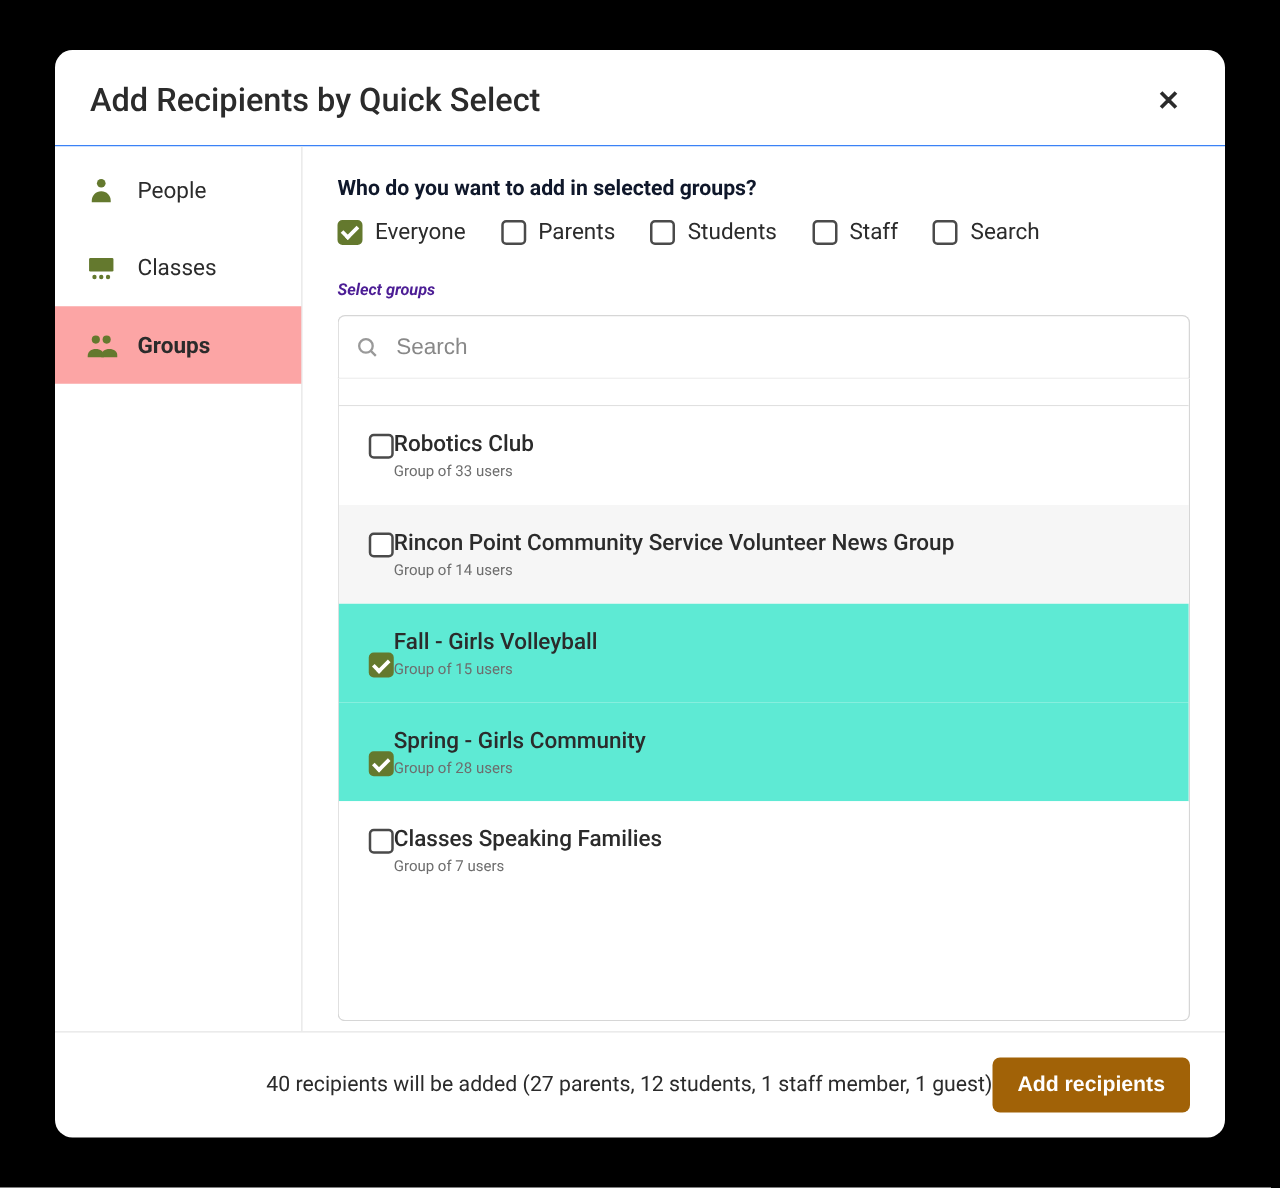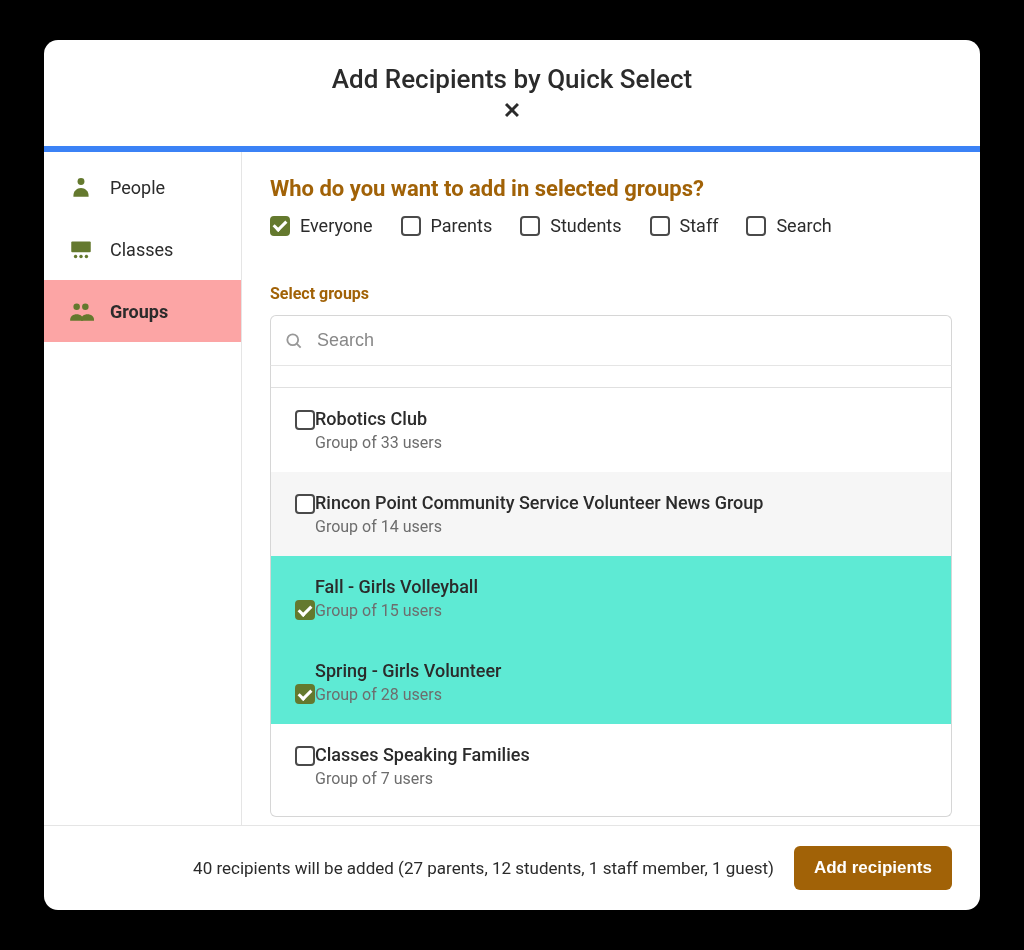--- a/index.html
+++ b/index.html
@@ -19,43 +19,42 @@
     background: #fff;
     border-radius: 14px;
     display: flex;
     flex-direction: column;
     overflow: hidden;
     box-shadow: 0 4px 20px rgba(0,0,0,0.2);
   }
   .modal-header {
     display: flex;
     align-items: center;
-    justify-content: flex-end;
+    justify-content: space-between;
     padding: 24px 28px 18px 28px;
-    flex-direction: column;
   }
   .modal-title {
     font-size: 26px;
     font-weight: 500;
     color: #2b2b2b;
     margin: 0;
   }
   .close-btn {
     background: none;
     border: none;
     font-size: 22px;
     font-weight: 700;
     cursor: pointer;
     color: #2b2b2b;
     padding: 4px 8px;
   }
   .modal-body {
     flex: 1;
     display: flex;
-    border-top: 6px solid #3b82f6;
+    border-top: 1px solid #3b82f6;
     min-height: 0;
   }
   .sidebar {
     width: 198px;
     border-right: 1px solid #e5e5e5;
     padding-top: 4px;
   }
   .sidebar-item {
     display: flex;
     align-items: center;
@@ -82,29 +81,29 @@
   .sidebar-item .icon svg circle,
   .sidebar-item .icon svg rect { fill: #64792e; }
   .main {
     flex: 1;
     padding: 24px 28px 8px 28px;
     display: flex;
     flex-direction: column;
     min-height: 0;
   }
   .prompt {
-    font-size: 22px;
-    font-weight: 700;
-    color: #a16207;
+    font-size: 17px;
+    font-weight: 700;
+    color: #0f172a;
     margin: 0 0 14px 0;
   }
   .filter-row {
     display: flex;
     gap: 28px;
-    margin-bottom: 48px;
+    margin-bottom: 29px;
   }
   .filter-item {
     display: flex;
     align-items: center;
     gap: 10px;
     font-size: 18px;
     color: #2b2b2b;
     cursor: pointer;
   }
   .checkbox {
@@ -125,24 +124,25 @@
   .checkbox.checked::after {
     content: "";
     width: 5px;
     height: 10px;
     border: solid #fff;
     border-width: 0 3px 3px 0;
     transform: rotate(45deg);
     margin-top: -2px;
   }
   .section-label {
-    font-size: 16px;
-    font-weight: 700;
-    color: #a16207;
+    font-size: 13px;
+    font-weight: 700;
+    color: #4c1d95;
     margin: 0 0 12px 0;
+    font-style: italic;
   }
   .search-wrap {
     position: relative;
   }
   .search-input {
     width: 100%;
     padding: 14px 4px 14px 46px;
     font-size: 18px;
     border: 1px solid #d6d6d6;
     border-bottom: 1px solid #e5e5e5;
@@ -182,31 +182,30 @@
   .group-row:nth-of-type(even):not(.selected) { background: #fff; }
   .group-row.selected { background: #5eead4; align-items: flex-end; }
   .group-row .checkbox { margin-top: 2px; }
   .group-title {
     font-size: 18px;
     font-weight: 500;
     color: #2b2b2b;
     margin: 0 0 4px 0;
   }
   .group-sub {
-    font-size: 16px;
+    font-size: 12px;
     color: #6d6d6d;
     margin: 0;
   }
   .modal-footer {
     border-top: 1px solid #e5e5e5;
     padding: 20px 28px;
     display: flex;
     align-items: center;
     justify-content: flex-end;
-    gap: 20px;
   }
   .summary {
     font-size: 17px;
     color: #2b2b2b;
   }
   .primary-btn {
     background: #a16207;
     color: #fff;
     border: none;
     border-radius: 6px;
@@ -324,21 +323,21 @@
           <span class="checkbox checked"></span>
           <div>
             <p class="group-title">Fall - Girls Volleyball</p>
             <p class="group-sub">Group of 15 users</p>
           </div>
         </div>
 
         <div class="group-row selected">
           <span class="checkbox checked"></span>
           <div>
-            <p class="group-title">Spring - Girls Volunteer</p>
+            <p class="group-title">Spring - Girls Community</p>
             <p class="group-sub">Group of 28 users</p>
           </div>
         </div>
 
         <div class="group-row">
           <span class="checkbox"></span>
           <div>
             <p class="group-title">Classes Speaking Families</p>
             <p class="group-sub">Group of 7 users</p>
           </div>

